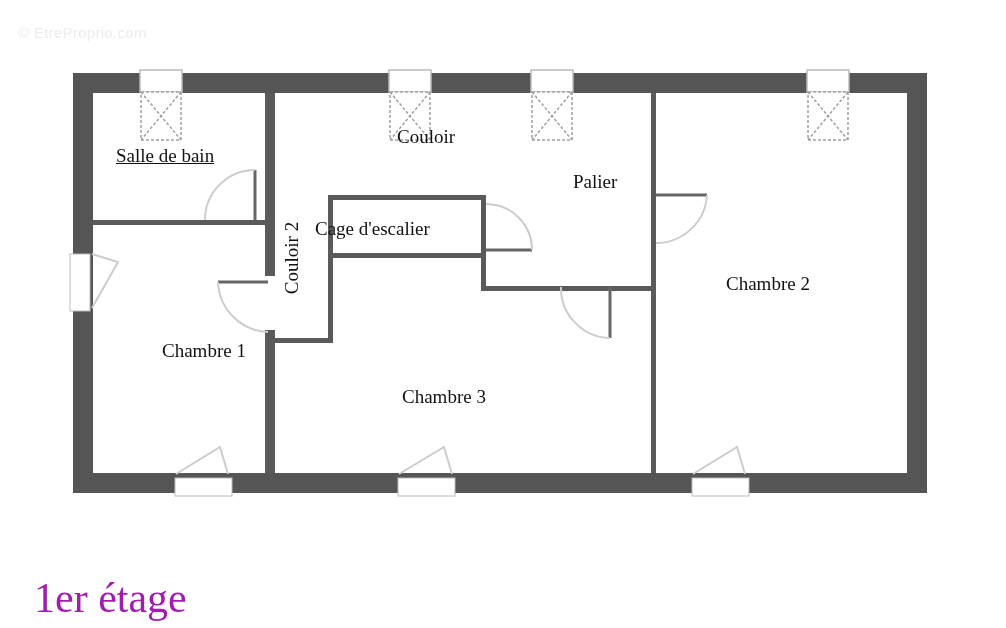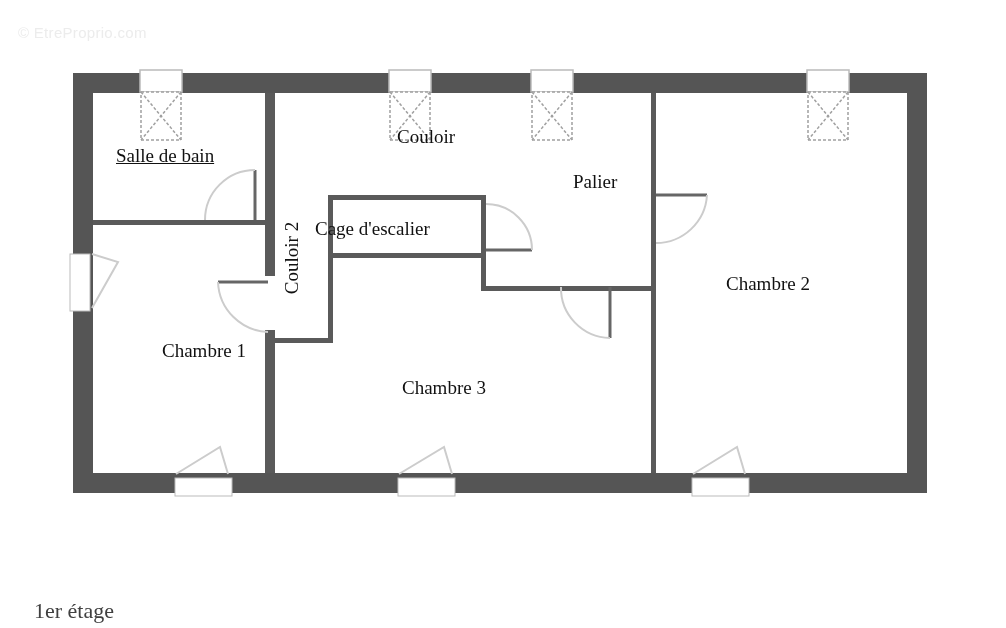--- a/index.html
+++ b/index.html
@@ -1,21 +1,21 @@
 <!DOCTYPE html>
 <html><head>
 <meta charset="utf-8">
 <style>
   html, body { margin:0; padding:0; background:#ffffff; }
   body { width:1006px; height:628px; position:relative; overflow:hidden; font-family:"Liberation Serif", serif; }
   .watermark { position:absolute; left:18px; top:24px; font-family:"Liberation Sans", sans-serif; font-size:15px; color:#ececec; letter-spacing:0.3px; }
   svg.plan { position:absolute; left:0; top:0; }
   .room-label { position:absolute; font-family:"Liberation Serif", serif; font-size:19px; color:#111; white-space:nowrap; }
   .vertical { transform:rotate(-90deg); transform-origin:center center; }
-  .floor-label { position:absolute; left:34px; top:598px; font-family:"Liberation Serif", serif; font-size:22px; color:#404040; }
+  .floor-label { position:absolute; left:34px; top:574px; font-family:"Liberation Serif", serif; font-size:42px; color:#a21caf; }
 </style>
 </head>
 <body>
 
 <div class="watermark">© EtreProprio.com</div>
 
 <svg class="plan" width="1006" height="628" viewBox="0 0 1006 628">
   <g fill="#555">
     <rect x="73" y="73" width="854" height="20"></rect>
     <rect x="73" y="473" width="854" height="20"></rect>
@@ -77,15 +77,15 @@
   </g>
 </svg>
 
 <div class="room-label" style="left:116px;top:145px;text-decoration:underline;">Salle de bain</div>
 <div class="room-label" style="left:397px;top:126px;">Couloir</div>
 <div class="room-label" style="left:545px;top:171px;margin-left:28px;">Palier</div>
 <div class="room-label" style="left:315px;top:218px;">Cage d'escalier</div>
 <div class="room-label vertical" style="left:256px;top:247px;">Couloir 2</div>
 <div class="room-label" style="left:126px;top:340px;margin-left:36px;">Chambre 1</div>
 <div class="room-label" style="left:726px;top:273px;">Chambre 2</div>
-<div class="room-label" style="left:402px;top:377px;">Chambre 3</div>
+<div class="room-label" style="left:402px;top:386px;">Chambre 3</div>
 
 <div class="floor-label">1er étage</div>
 
 </body></html>

